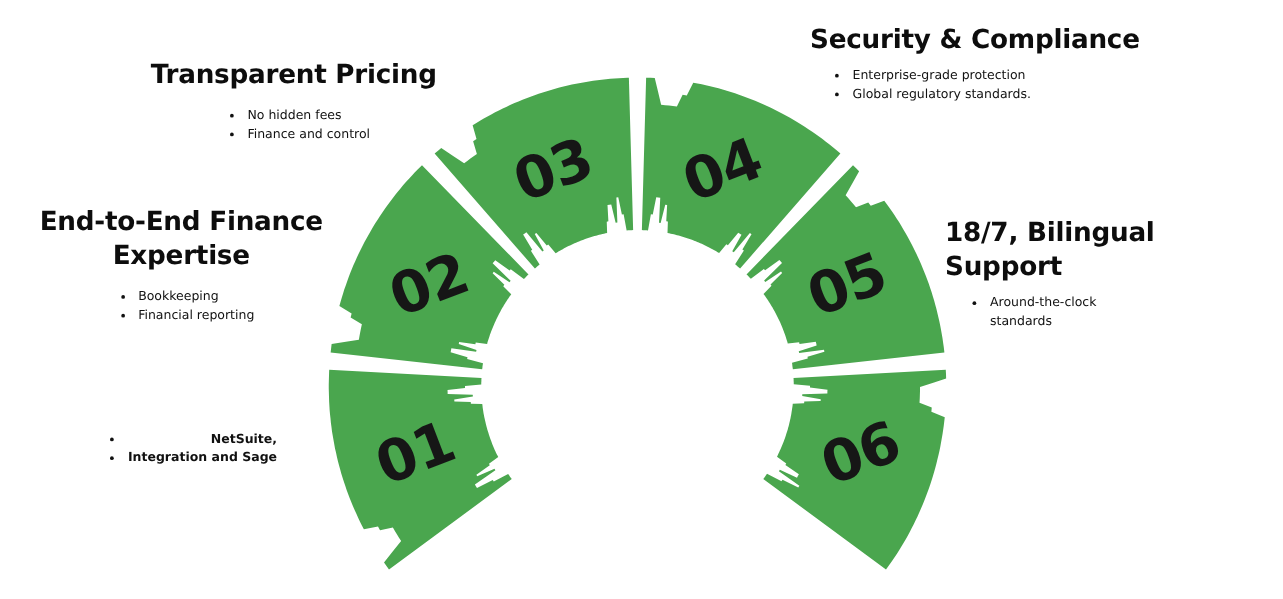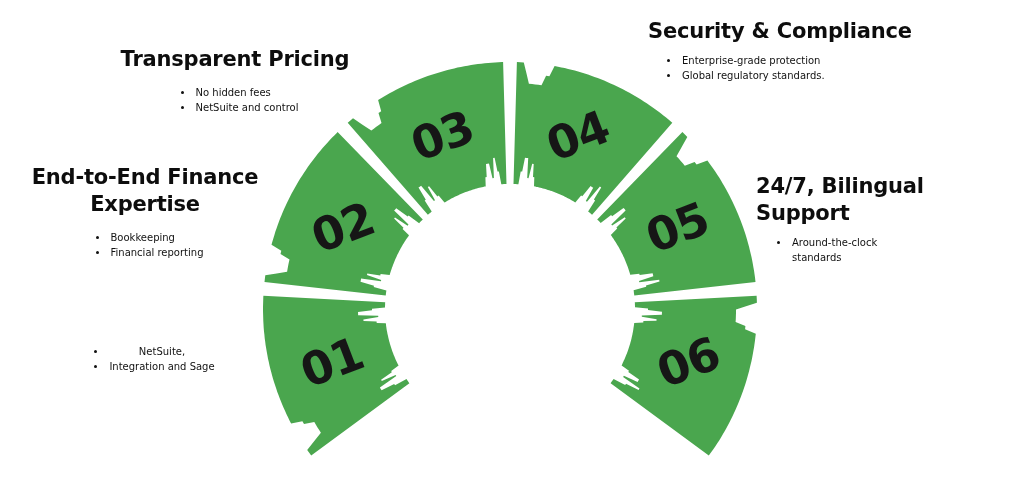--- a/index.html
+++ b/index.html
@@ -40,21 +40,21 @@
   .tp .f-list { display:inline-block; text-align:left; }
 
   .sc { left:648px; top:18px;  width:300px; }
   .sc .f-title { white-space:nowrap; }
   .sc .f-list  { margin-left:10px; }
 
   .ee { left:28px;  top:164px; width:234px; text-align:center; }
   .ee .f-list { display:inline-block; text-align:left; }
 
   .ti { left:40px;  top:336px; width:220px; text-align:center; }
-  .ti .f-list { display:inline-block; text-align:center; max-width:160px; }
+  .ti .f-list { display:inline-block; text-align:right; max-width:160px;font-weight:bold; }
 
   .bs { left:756px; top:173px; width:172px; }
   .bs .f-list { margin-left:12px; width:105px; }
 
   .ft { left:732px; top:336px; width:290px; }
   .ft .f-title { white-space:nowrap; }
   .ft .f-list  { margin-left:30px; width:180px; }
 </style>
 </head>
 <body>
@@ -73,42 +73,42 @@
       <path d="M682.4 132.1L684.9 134.5L687.3 137.0L681.7 147.0L676.5 156.2L678.7 158.6L680.7 160.9L682.8 163.3L684.8 165.8L694.6 162.0L696.6 164.6L707.4 160.6L709.5 163.4L711.5 166.2L713.5 169.0L715.4 171.8L717.3 174.7L719.2 177.6L721.0 180.6L722.7 183.5L724.5 186.5L726.2 189.5L727.8 192.5L729.4 195.6L731.0 198.7L732.5 201.8L734.0 204.9L735.4 208.0L736.8 211.2L738.1 214.3L739.4 217.5L740.7 220.8L741.9 224.0L743.1 227.2L744.2 230.5L745.3 233.8L746.3 237.1L747.3 240.4L748.2 243.7L749.1 247.0L749.9 250.4L750.7 253.7L751.5 257.1L752.2 260.5L752.8 263.8L753.4 267.2L754.0 270.6L754.5 274.1L755.0 277.5L755.4 280.9L755.5 282.0L634.3 295.4L634.1 294.1L633.9 292.8L633.8 291.5L633.6 290.2L646.2 286.8L646.0 285.4L659.5 281.4L659.2 279.8L639.3 282.3L639.0 281.0L653.3 276.3L653.0 274.8L652.6 273.3L639.6 275.1L639.3 273.7L630.2 274.8L629.9 273.6L629.5 272.3L629.1 271.1L628.7 269.8L628.3 268.6L627.9 267.3L627.4 266.1L627.0 264.9L626.5 263.7L626.0 262.4L625.5 261.2L625.0 260.0L624.5 258.8L624.0 257.6L623.4 256.4L622.9 255.3L622.3 254.1L621.7 252.9L621.1 251.7L620.5 250.6L619.9 249.4L619.3 248.3L618.6 247.1L618.0 246.0L617.3 244.9L616.6 243.7L615.9 242.6L615.2 241.5L614.5 240.4L613.8 239.3L613.1 238.3L612.3 237.2L611.6 236.1L610.8 235.1L617.2 228.6L616.4 227.5L625.7 218.4L624.8 217.2L612.2 225.5L611.3 224.4L625.6 210.4L624.6 209.1L623.5 208.0L612.1 216.2L611.1 215.1L600.7 223.0L599.8 222.1L598.9 221.1L598.0 220.2L597.2 219.5Z" fill="#4aa64e"></path>
       <text transform="translate(677.2 227.5) rotate(-21)" text-anchor="middle" dominant-baseline="central" class="seg-num" fill="#161616">05</text>
       <path d="M756.6 295.8L756.8 299.2L756.9 302.7L746.0 306.3L736.0 309.5L736.0 312.7L735.9 315.8L735.8 319.0L735.6 322.1L745.4 326.0L745.1 329.3L755.8 333.7L755.4 337.1L755.0 340.5L754.5 343.9L754.0 347.4L753.4 350.8L752.8 354.2L752.2 357.5L751.5 360.9L750.7 364.3L749.9 367.6L749.1 371.0L748.2 374.3L747.3 377.6L746.3 380.9L745.3 384.2L744.2 387.5L743.1 390.8L741.9 394.0L740.7 397.2L739.4 400.5L738.1 403.7L736.8 406.8L735.4 410.0L734.0 413.1L732.5 416.2L731.0 419.3L729.4 422.4L727.8 425.5L726.2 428.5L724.5 431.5L722.7 434.5L721.0 437.4L719.2 440.4L717.3 443.3L715.4 446.2L713.5 449.0L711.5 451.8L709.5 454.6L708.8 455.6L610.6 383.2L611.4 382.1L612.1 381.1L612.9 380.0L613.6 378.9L625.2 385.0L626.0 383.8L638.6 390.0L639.5 388.6L623.1 377.0L623.9 375.8L637.6 382.1L638.3 380.7L639.1 379.4L628.3 371.9L629.0 370.7L621.6 365.4L622.2 364.2L622.7 363.0L623.3 361.8L623.8 360.6L624.4 359.4L624.9 358.2L625.4 357.0L625.9 355.8L626.4 354.6L626.9 353.4L627.3 352.2L627.8 350.9L628.2 349.7L628.6 348.5L629.0 347.2L629.4 346.0L629.8 344.7L630.2 343.5L630.5 342.2L630.9 340.9L631.2 339.7L631.5 338.4L631.8 337.1L632.1 335.8L632.4 334.6L632.6 333.3L632.9 332.0L633.1 330.7L633.3 329.4L633.5 328.1L633.7 326.8L633.9 325.5L634.1 324.2L634.2 322.9L643.3 322.5L643.4 321.1L656.5 320.8L656.6 319.3L641.8 316.8L641.8 315.4L661.9 314.8L661.9 313.2L662.0 311.7L648.0 310.0L648.0 308.5L635.0 307.3L635.0 305.9L634.9 304.6L634.9 303.3L634.8 302.3Z" fill="#4aa64e"></path>
       <text transform="translate(688.2 362.3) rotate(-21)" text-anchor="middle" dominant-baseline="central" class="seg-num" fill="#161616">06</text>
     </svg>
 
   <div class="feature tp">
     <h2 class="f-title">Transparent Pricing</h2>
     <ul class="f-list">
       <li class="f-item">No hidden fees</li>
-      <li class="f-item">NetSuite and control</li>
+      <li class="f-item">Finance and control</li>
     </ul>
   </div>
 
   <div class="feature ee">
     <h2 class="f-title">End-to-End Finance Expertise</h2>
     <ul class="f-list">
       <li class="f-item">Bookkeeping</li>
       <li class="f-item">Financial reporting</li>
     </ul>
   </div>
 
   <div class="feature sc">
     <h2 class="f-title">Security &amp; Compliance</h2>
     <ul class="f-list">
       <li class="f-item">Enterprise-grade protection</li>
       <li class="f-item">Global regulatory standards.</li>
     </ul>
   </div>
 
   <div class="feature bs">
-    <h2 class="f-title">24/7, Bilingual Support</h2>
+    <h2 class="f-title">18/7, Bilingual Support</h2>
     <ul class="f-list">
       <li class="f-item">Around-the-clock standards</li>
     </ul>
   </div>
 
   <div class="feature ti">
     <ul class="f-list">
       <li class="f-item">NetSuite,</li>
       <li class="f-item">Integration and Sage</li>
     </ul>

